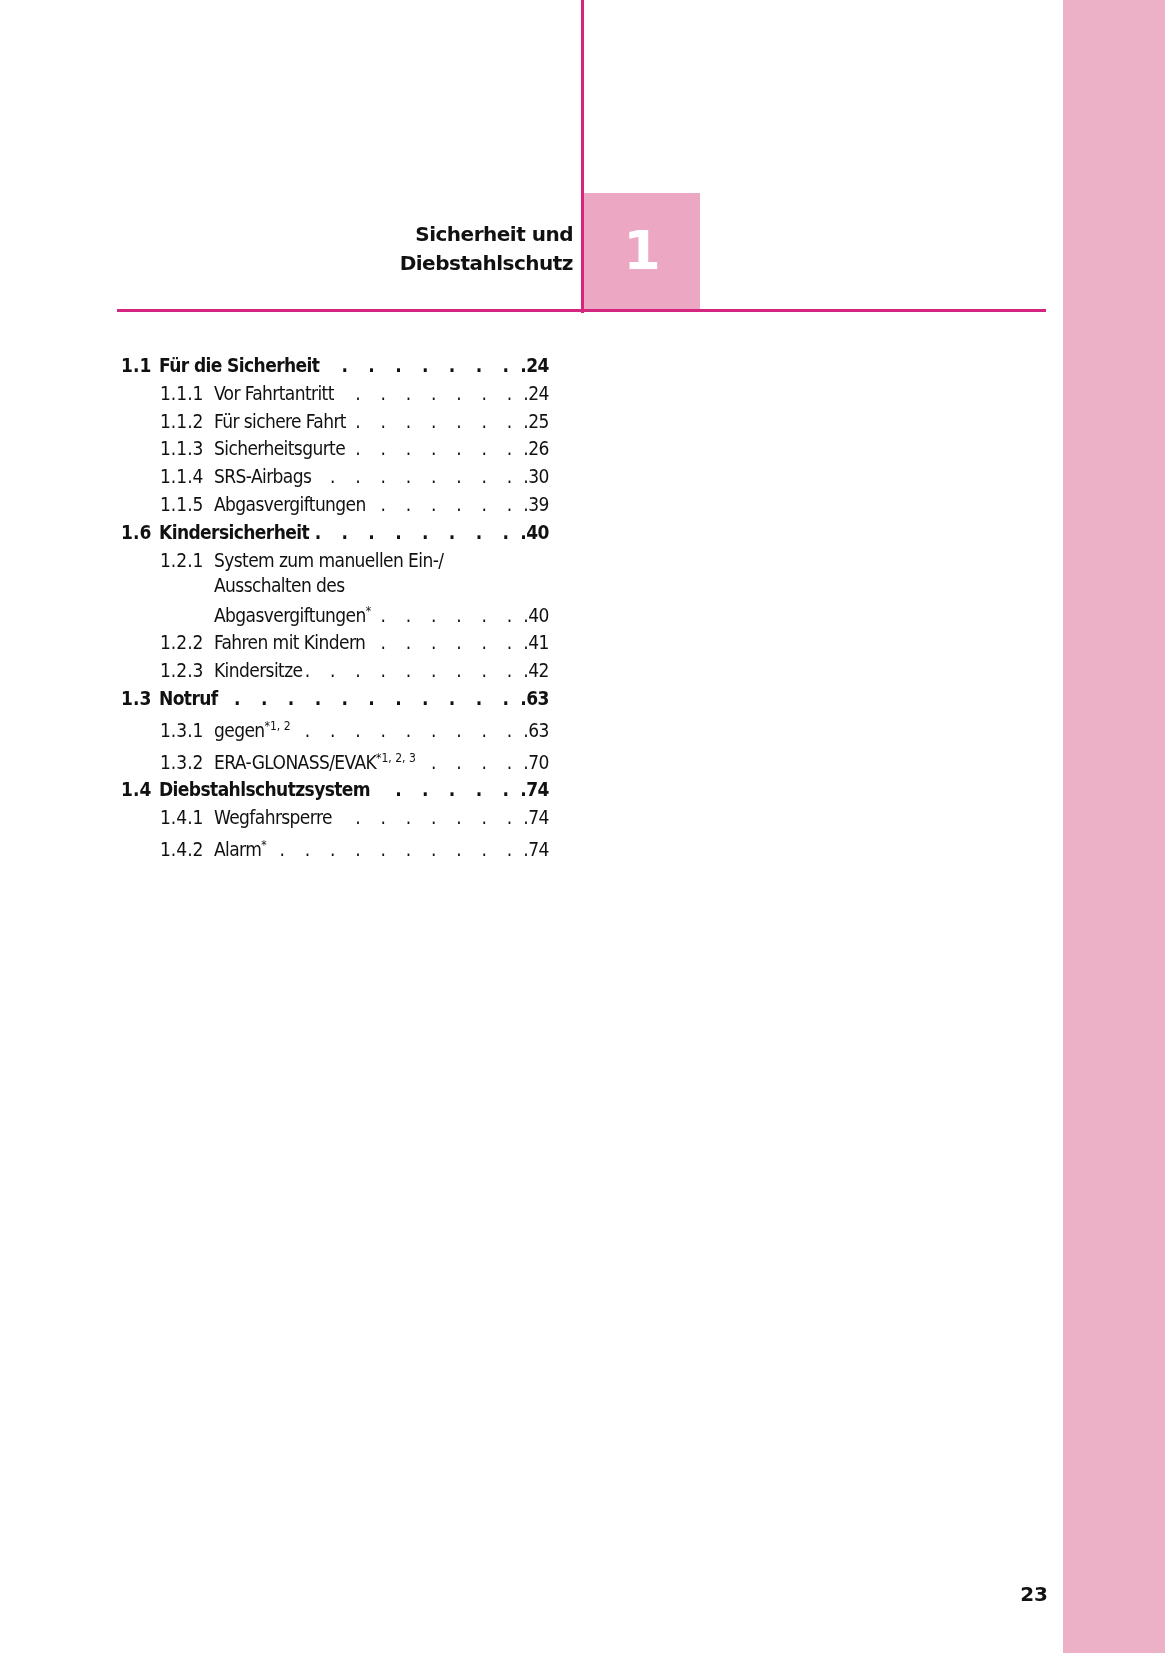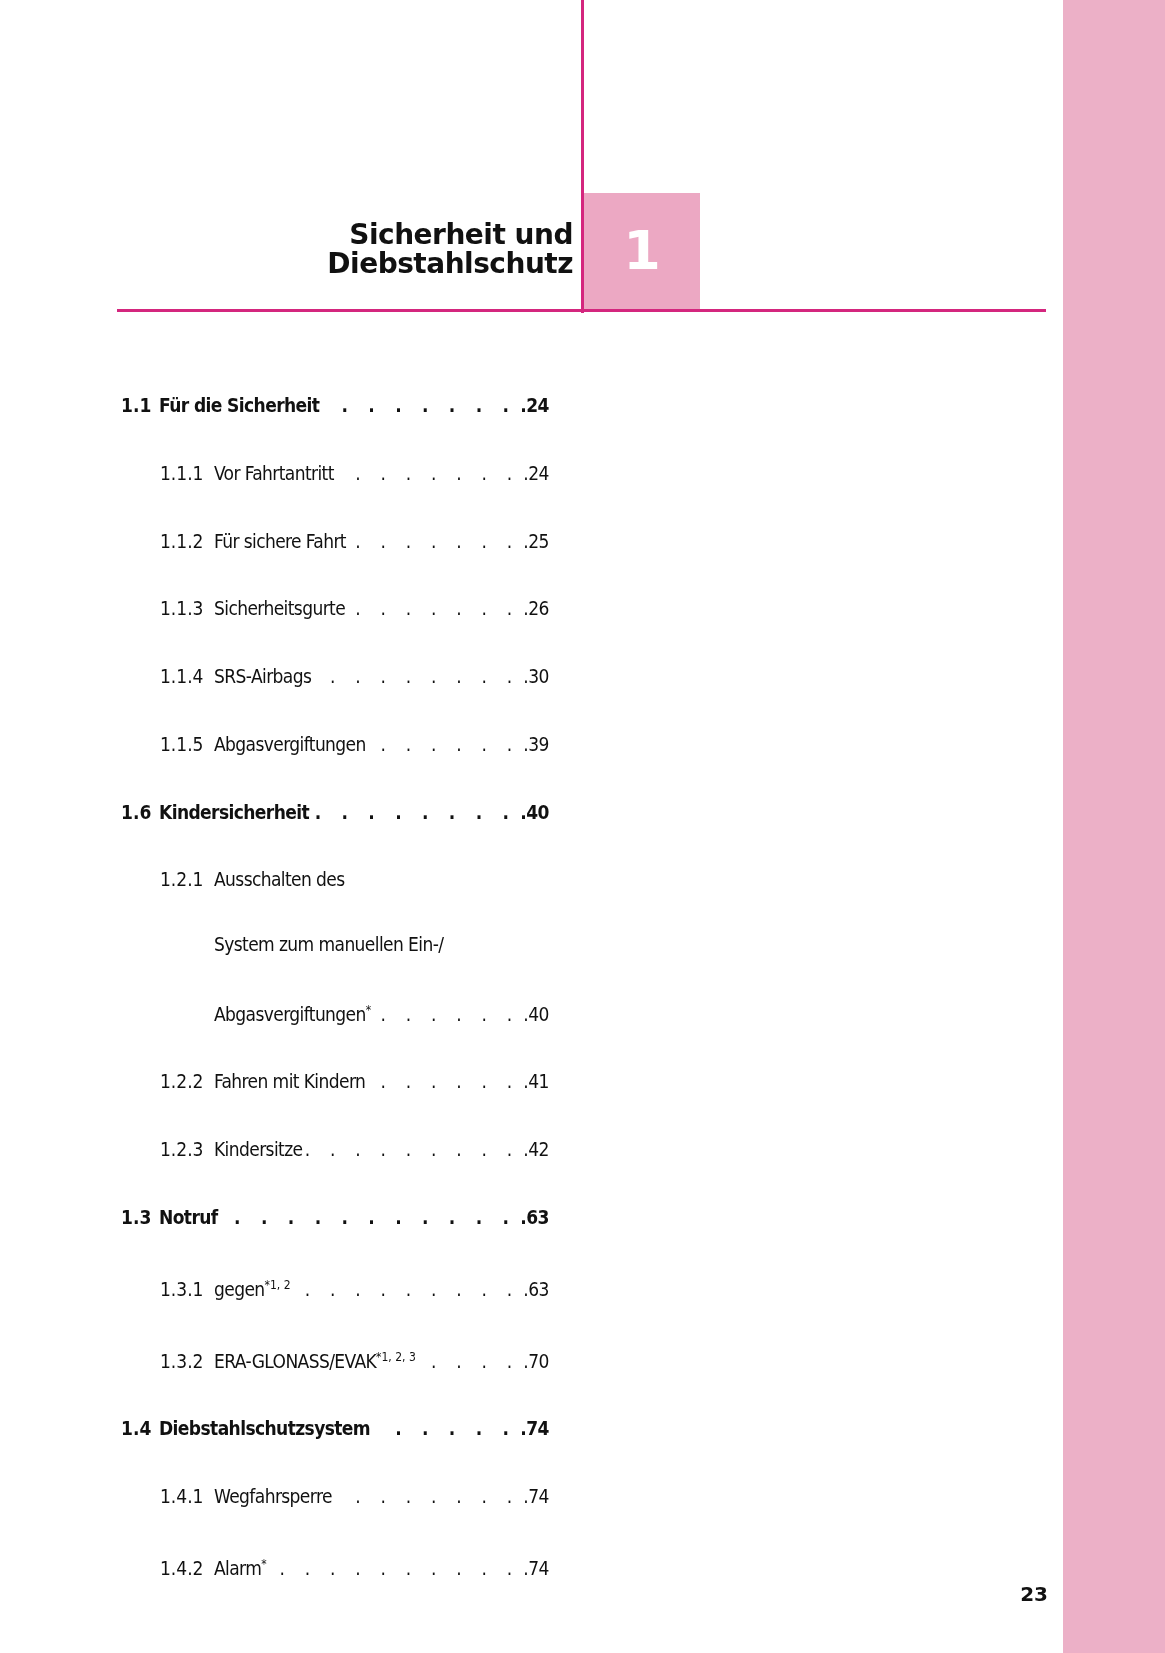--- a/index.html
+++ b/index.html
@@ -5,32 +5,32 @@
   html, body { margin:0; padding:0; }
   body { width:1165px; height:1653px; position:relative; background:#ffffff; overflow:hidden;
          font-family:"DejaVu Sans", sans-serif; color:#111; }
   .side-tab { position:absolute; left:1063px; top:0; width:102px; height:1653px; background:#ecb0c7; }
   .vline { position:absolute; left:581px; top:0; width:3px; height:313px; background:#d4267e; }
   .hline { position:absolute; left:117px; top:309px; width:929px; height:3px; background:#d4267e; }
   .chapter-box { position:absolute; left:584px; top:193px; width:116px; height:116px; background:#eca8c3;
                  display:flex; align-items:center; justify-content:center; }
   .chapter-num { color:#fff; font-weight:bold; font-size:54px; line-height:1; font-family:"DejaVu Sans", sans-serif; }
   .chapter-title { position:absolute; right:592px; top:220px; text-align:right; font-weight:bold;
-                   font-size:28px; line-height:29px; letter-spacing:-0.5px; }
+                   font-size:20px; line-height:29px; letter-spacing:-0.5px; }
   .toc { position:absolute; left:121px; top:352px; width:428px; }
   .row { display:flex; align-items:baseline; font-size:19px; line-height:27.8px; font-family:"DejaVu Sans Condensed","DejaVu Sans", sans-serif; }
   .row.bold { font-weight:bold; }
   .num { flex:0 0 auto; }
   .row.l1 .num { width:38px; }
   .row.l2 { padding-left:39px; }
   .row.l2 .num { width:54px; }
   .label-wrap { flex:1; display:flex; flex-direction:column; min-width:0; }
   .line { display:flex; align-items:baseline; line-height:25px; }
   .row .line:last-child { line-height:27.8px; }
-  .lbl { white-space:nowrap; letter-spacing:-0.6px;margin-top:40px; }
+  .lbl { white-space:nowrap; letter-spacing:-0.6px; }
   .sup { font-size:12px; vertical-align:7px; letter-spacing:0; }
   .dots { flex:1; overflow:hidden; white-space:nowrap; letter-spacing:7.2px; margin:0 4px; text-align:right; direction:rtl; }
   .pg { flex:0 0 auto; letter-spacing:-0.5px; }
   .page-number { position:absolute; right:117px; top:1582px; font-weight:bold; font-size:20px; }
 </style>
 </head>
 <body>
 
 <div class="side-tab"></div>
 <div class="vline"></div>
@@ -112,26 +112,26 @@
           <span class="lbl"><span>Kindersicherheit</span></span>
           <span class="dots">. . . . . . . . . . . . . . . . . . . . . . . . . . . . . . . . . . . . . . . . . . . . . . . . . . . . . . . . . . . . </span>
           <span class="pg">.40</span>
         </div>
       </div>
     </div>
     <div class="row l2">
       <span class="num">1.2.1</span>
       <div class="label-wrap">
         <div class="line">
+          <span class="lbl"><span>System zum manuellen Ein-/</span></span>
+        </div>
+        <div class="line">
           <span class="lbl"><span>Ausschalten des</span></span>
         </div>
         <div class="line">
-          <span class="lbl"><span>System zum manuellen Ein-/</span></span>
-        </div>
-        <div class="line">
           <span class="lbl"><span>Abgasvergiftungen</span><span class="sup">*</span></span>
           <span class="dots">. . . . . . . . . . . . . . . . . . . . . . . . . . . . . . . . . . . . . . . . . . . . . . . . . . . . . . . . . . . . </span>
           <span class="pg">.40</span>
         </div>
       </div>
     </div>
     <div class="row l2">
       <span class="num">1.2.2</span>
       <div class="label-wrap">
         <div class="line">

